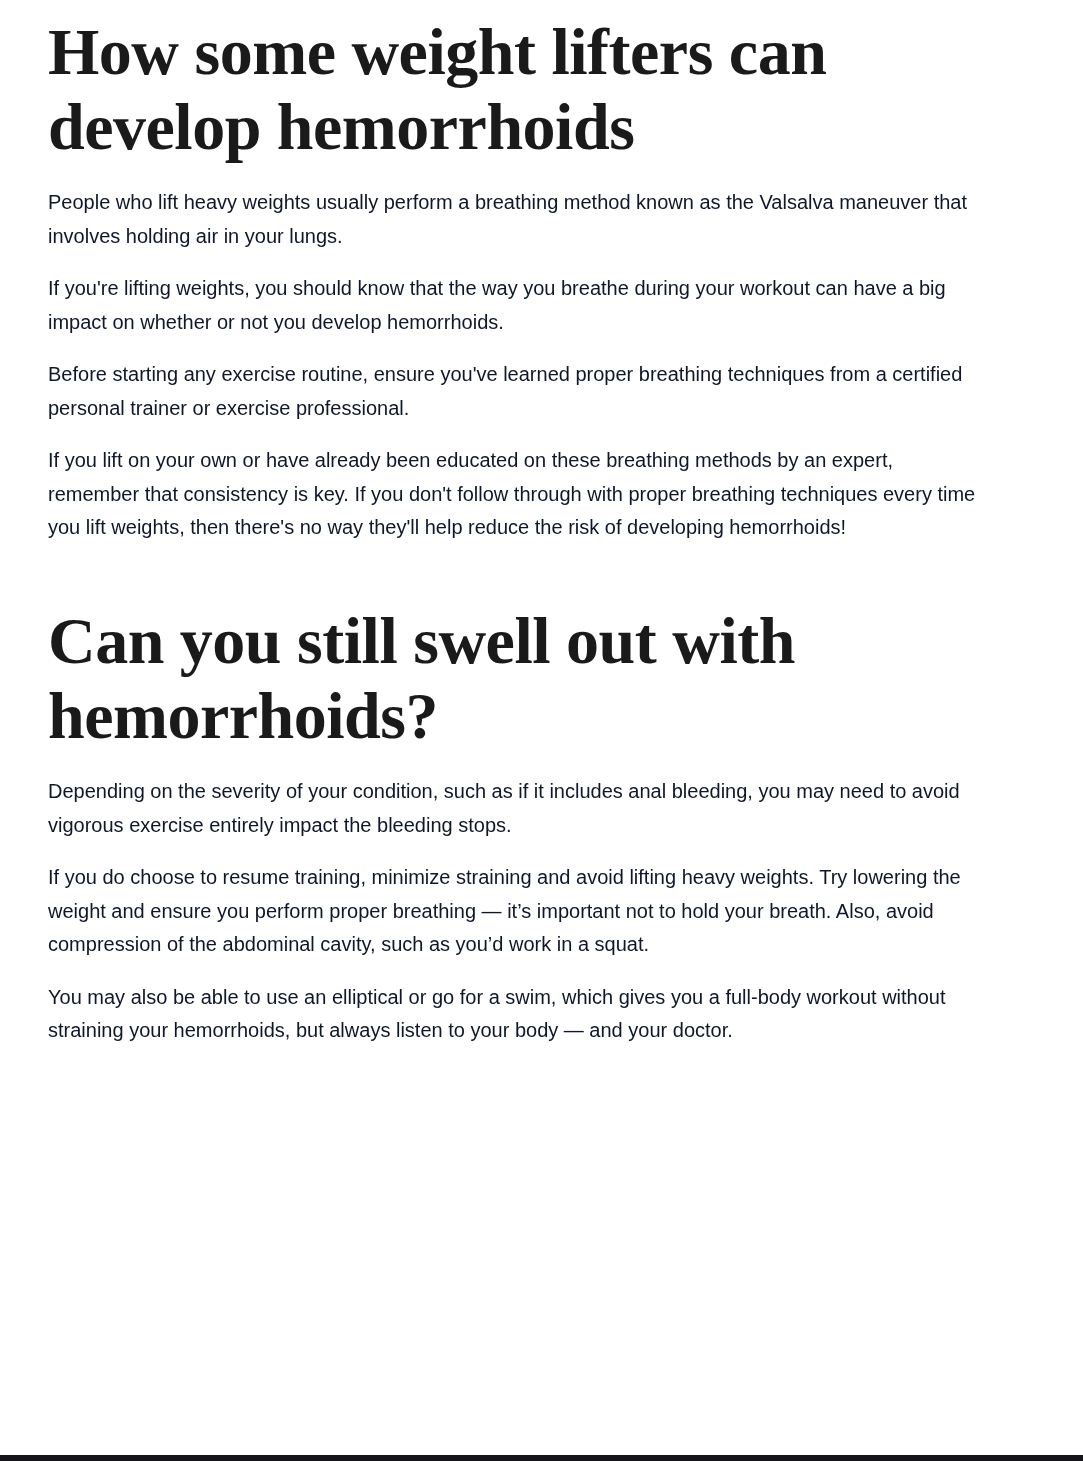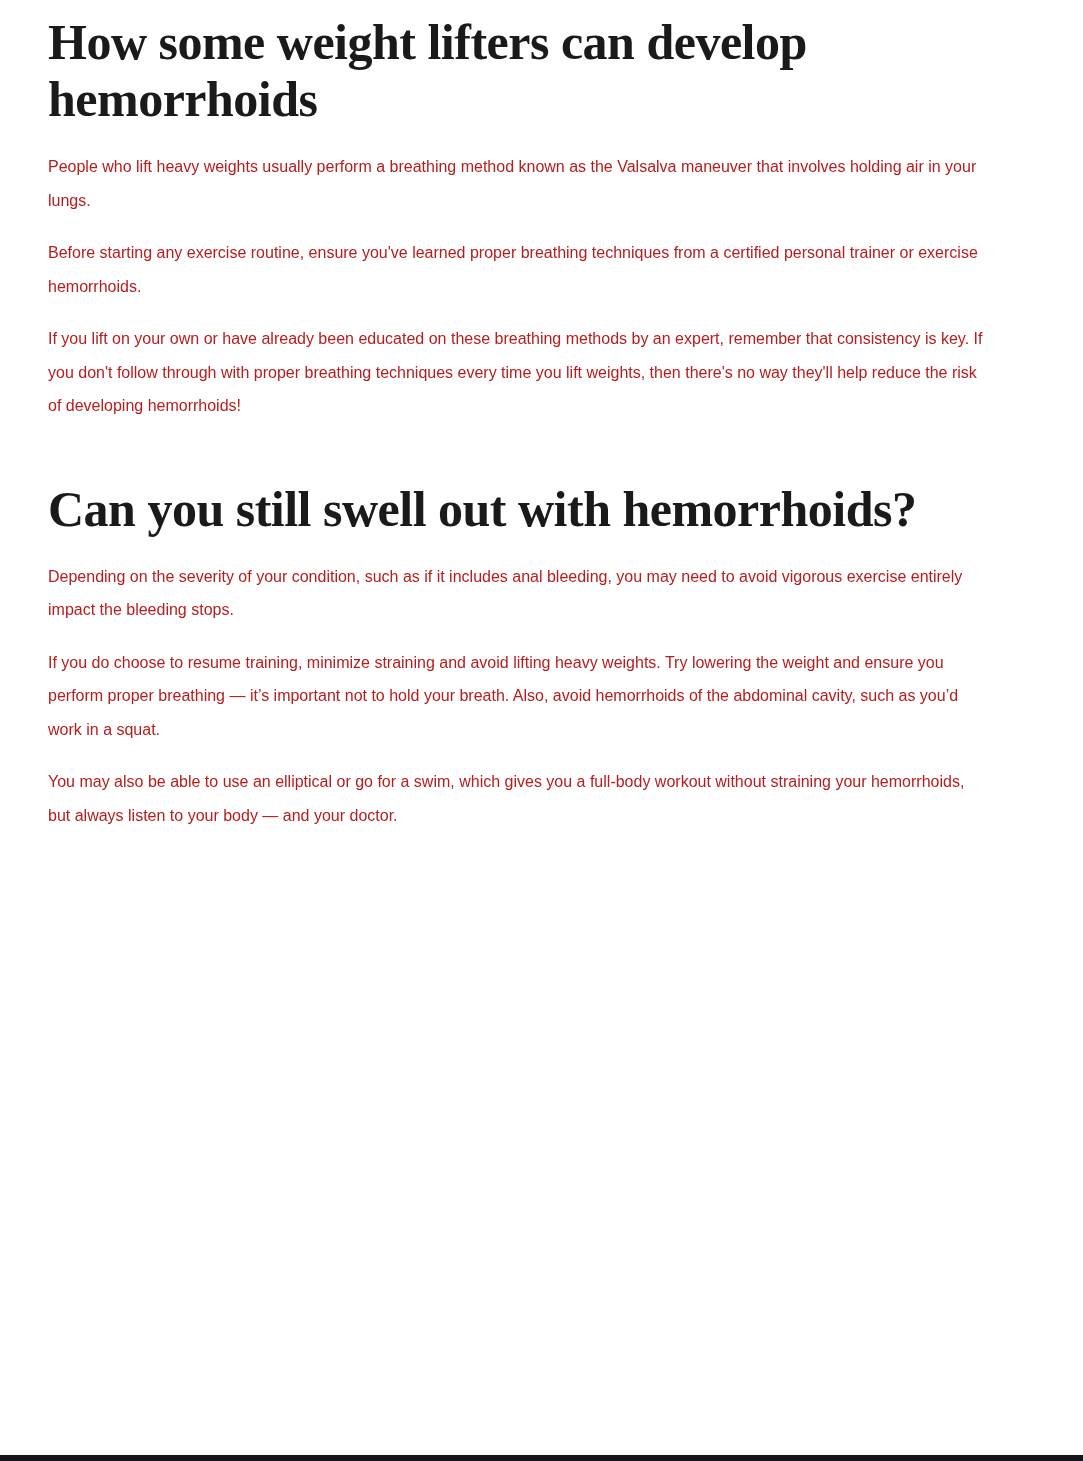--- a/index.html
+++ b/index.html
@@ -15,34 +15,34 @@
     font-family: "Liberation Sans", sans-serif;
   }
   .article {
     padding: 14px 48px 0 48px;
   }
   .section { margin: 0; }
   .section h1,
   .section h2 {
     font-family: "Liberation Serif", "DejaVu Serif", serif;
     font-weight: 700;
-    font-size: 50px;
+    font-size: 66px;
     line-height: 1.14;
     letter-spacing: -0.5px;
     color: #1a1a1a;
     margin: 0 0 22px 0;
     max-width: 960px;
   }
   .section + .section h2 {
     margin-top: 58px;
   }
   .section p {
-    font-size: 16px;
+    font-size: 20px;
     line-height: 33.5px;
-    color: #b91c1c;
+    color: #0f172a;
     margin: 0 0 19px 0;
     max-width: 935px;
   }
   .footer-bar {
     position: absolute;
     left: 0;
     bottom: 0;
     width: 100%;
     height: 6px;
   }
@@ -51,26 +51,27 @@
 <body>
 
 <main class="article">
 
   <section class="section">
     <h1>How some weight lifters can develop hemorrhoids</h1>
     <p>People who lift heavy weights usually perform a breathing method known as the Valsalva maneuver that involves holding air in your lungs.</p>
   </section>
 
   <section class="section">
-    <p>Before starting any exercise routine, ensure you've learned proper breathing techniques from a certified personal trainer or exercise hemorrhoids.</p>
+    <p>If you're lifting weights, you should know that the way you breathe during your workout can have a big impact on whether or not you develop hemorrhoids.</p>
+    <p>Before starting any exercise routine, ensure you've learned proper breathing techniques from a certified personal trainer or exercise professional.</p>
     <p>If you lift on your own or have already been educated on these breathing methods by an expert, remember that consistency is key. If you don't follow through with proper breathing techniques every time you lift weights, then there's no way they'll help reduce the risk of developing hemorrhoids!</p>
   </section>
 
   <section class="section">
     <h2>Can you still swell out with hemorrhoids?</h2>
     <p>Depending on the severity of your condition, such as if it includes anal bleeding, you may need to avoid vigorous exercise entirely impact the bleeding stops.</p>
-    <p>If you do choose to resume training, minimize straining and avoid lifting heavy weights. Try lowering the weight and ensure you perform proper breathing — it’s important not to hold your breath. Also, avoid hemorrhoids of the abdominal cavity, such as you’d work in a squat.</p>
+    <p>If you do choose to resume training, minimize straining and avoid lifting heavy weights. Try lowering the weight and ensure you perform proper breathing — it’s important not to hold your breath. Also, avoid compression of the abdominal cavity, such as you’d work in a squat.</p>
     <p>You may also be able to use an elliptical or go for a swim, which gives you a full-body workout without straining your hemorrhoids, but always listen to your body — and your doctor.</p>
   </section>
 
 </main>
 
 <div class="footer-bar" style="background-color: rgb(20, 20, 26);"></div>
 
 </body></html>

